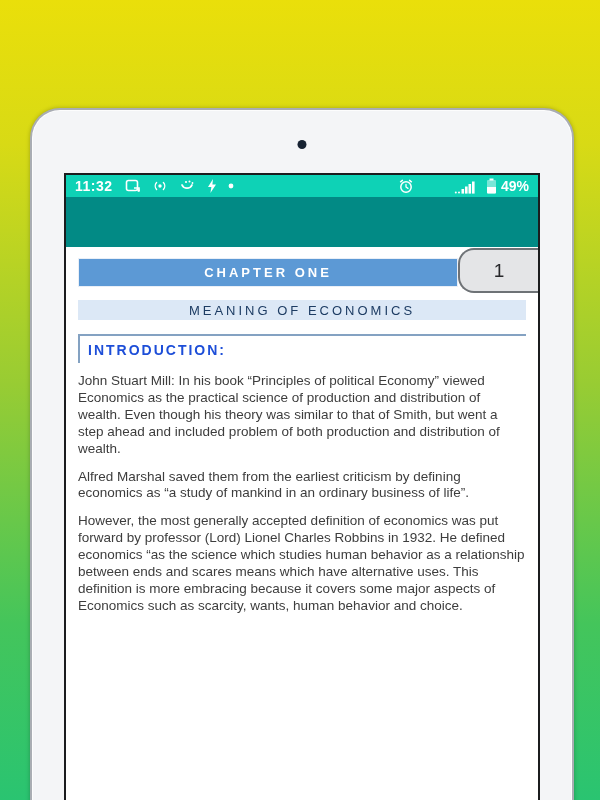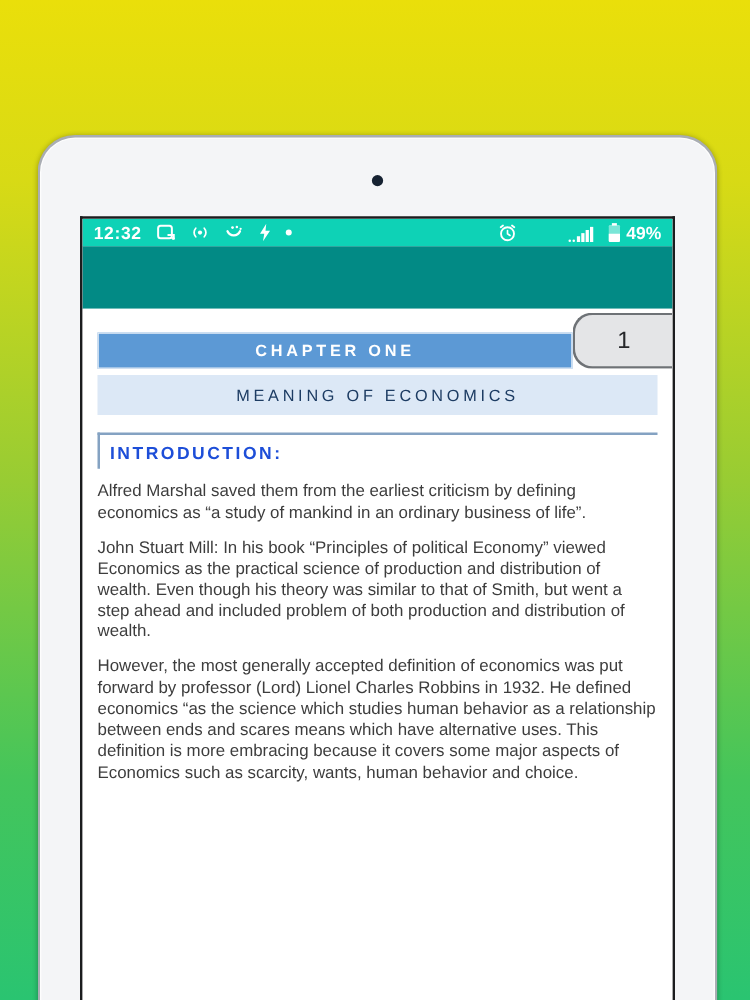--- a/index.html
+++ b/index.html
@@ -35,36 +35,36 @@
   .sicon{display:inline-flex;align-items:center;margin-right:11px;}
   .sicon svg{display:block;}
   .status-right{margin-left:auto;display:flex;align-items:flex-end;}
   .status-right .sicon{margin-right:0;margin-left:10px;}
   .alarm-wrap{margin-right:30px !important;}
   .batt-label{font-size:14px;font-weight:bold;margin-left:4px;}
   
   .app-header{height:50px;flex:0 0 50px;background:#028a85;}
   
   .content{flex:1;background:#fff;padding:0 12px;overflow:hidden;}
-  .chapter-row{display:flex;align-items:flex-end;margin-top:1px;height:47px;}
+  .chapter-row{display:flex;align-items:flex-start;margin-top:1px;height:47px;}
   .chapter-bar{
     flex:1;margin-top:10px;height:27px;background:#5c99d5;
     border:1px solid #e9eff7;
     display:flex;align-items:center;justify-content:center;
     color:#ffffff;font-weight:bold;font-size:13px;letter-spacing:3px;
   }
   .page-tab{
     width:78px;height:41px;margin-right:-12px;
     background:#e4e5e7;border:2px solid #6e7276;border-right:none;
     border-radius:16px 0 0 16px;
     display:flex;align-items:center;justify-content:center;
     font-size:19px;color:#26272a;
   }
   .subtitle-bar{
-    margin-top:5px;height:32px;background:#dce8f6;
+    margin-top:5px;height:20px;background:#dce8f6;
     display:flex;align-items:center;justify-content:center;
     color:#1d3c63;font-size:13px;letter-spacing:3px;
   }
   .intro-box{
     margin-top:14px;border-top:2px solid #84a2c2;border-left:2px solid #84a2c2;
     padding:6px 0 5px 8px;
     color:#1d4ed8;font-size:14px;font-weight:600;letter-spacing:2px;
   }
   .paragraphs{margin-top:10px;}
   .paragraphs p{
@@ -73,21 +73,21 @@
 </style>
 </head>
 <body>
 
 <div class="tablet">
   <div class="camera"></div>
 
   <div class="screen">
 
     <div class="status-bar">
-      <span class="time">12:32</span>
+      <span class="time">11:32</span>
 
       <span class="sicon">
         <svg width="16" height="14" viewBox="0 0 16 14">
           <rect x="1.5" y="1.5" width="11" height="10" rx="2" fill="none" stroke="#fff" stroke-width="1.6"></rect>
           <path d="M9 9 L14 9 L14 12.5" fill="none" stroke="#fff" stroke-width="1.6"></path>
           <circle cx="13.5" cy="11.5" r="1.2" fill="#fff"></circle>
         </svg>
       </span>
 
       <span class="sicon">
@@ -162,20 +162,20 @@
 
       <div class="subtitle-bar">
         <span>MEANING OF ECONOMICS</span>
       </div>
 
       <div class="intro-box">
         <span>INTRODUCTION:</span>
       </div>
 
       <div class="paragraphs">
+        <p>John Stuart Mill: In his book “Principles of political Economy” viewed Economics as the practical science of production and distribution of wealth. Even though his theory was similar to that of Smith, but went a step ahead and included problem of both production and distribution of wealth.</p>
         <p>Alfred Marshal saved them from the earliest criticism by defining economics as “a study of mankind in an ordinary business of life”.</p>
-        <p>John Stuart Mill: In his book “Principles of political Economy” viewed Economics as the practical science of production and distribution of wealth. Even though his theory was similar to that of Smith, but went a step ahead and included problem of both production and distribution of wealth.</p>
         <p>However, the most generally accepted definition of economics was put forward by professor (Lord) Lionel Charles Robbins in 1932. He defined economics “as the science which studies human behavior as a relationship between ends and scares means which have alternative uses. This definition is more embracing because it covers some major aspects of Economics such as scarcity, wants, human behavior and choice.</p>
       </div>
 
     </div>
   </div>
 </div>
 
 </body></html>

